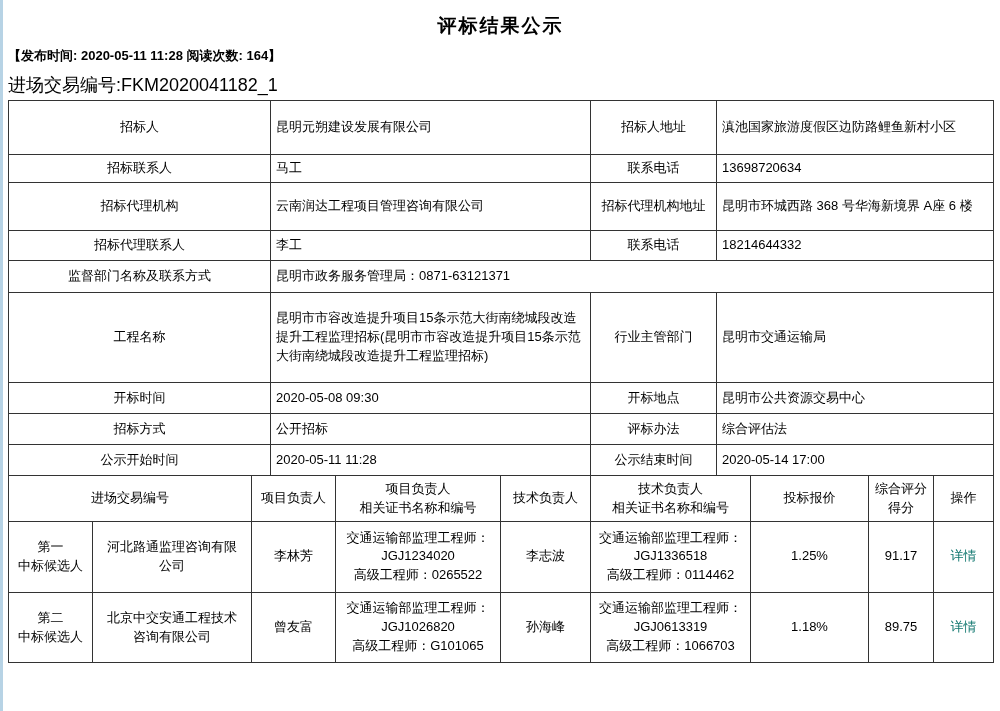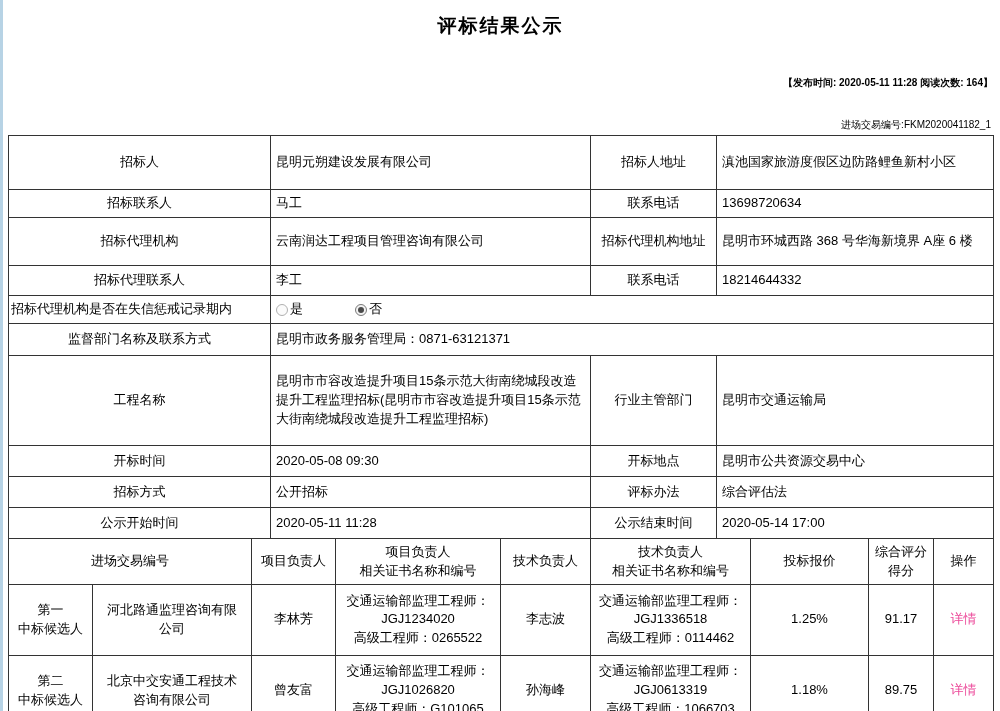--- a/index.html
+++ b/index.html
@@ -8,34 +8,34 @@
     color:#000;
     border-left:3px solid #b7d3e5;
     min-height:711px;
   }
   .page{width:985px;margin-left:5px;}
   .title{
     text-align:center;font-size:19px;font-weight:bold;
     margin:13px 0 0 0;letter-spacing:2px;
   }
   .meta{
-    text-align:right;font-size:10px;font-weight:bold;margin-top:37px;
+    text-align:left;font-size:13px;font-weight:bold;margin-top:8px;
   }
   .txn{
-    text-align:right;font-size:10px;margin:28px 2px 3px 0;
+    text-align:left;font-size:18px;margin:8px 2px 3px 0;
   }
   table{border-collapse:collapse;width:985px;table-layout:fixed;}
   td{border:1px solid #333;font-size:13px;padding:2px 5px;line-height:1.45;overflow:hidden;}
   .lbl{text-align:center;}
   .val{text-align:left;}
   .left{text-align:left;}
   .pre{white-space:pre-line;}
   .cand td{text-align:center;}
   .cand .company{padding:16px 8px;}
-  a.detail{color:#ec4899;text-decoration:none;}
+  a.detail{color:#0f766e;text-decoration:none;}
   .radio-row{display:flex;align-items:center;}
   .radio-opt{display:inline-flex;align-items:center;margin-right:52px;}
   .radio{
     display:inline-block;width:12px;height:12px;border-radius:50%;
     border:1px solid #b0b0b0;background:#fbfbfb;margin-right:2px;
     position:relative;box-sizing:border-box;
   }
   .radio.checked{border-color:#7a7a7a;background:#f2f2f2;}
   .radio.checked::after{
     content:"";position:absolute;left:2px;top:2px;width:6px;height:6px;
@@ -81,35 +81,20 @@
       <td class="val">昆明市环城西路 368 号华海新境界 A座 6 楼</td>
     </tr>
 
     <tr style="height:30px">
       <td class="lbl">招标代理联系人</td>
       <td class="val">李工</td>
       <td class="lbl">联系电话</td>
       <td class="val">18214644332</td>
     </tr>
 
-    <tr style="height:28px">
-      <td class="left" style="padding:2px 2px;">招标代理机构是否在失信惩戒记录期内</td>
-      <td class="val" colspan="3">
-        <div class="radio-row">
-          <span class="radio-opt">
-            <span class="radio"></span>
-            <span>是</span>
-          </span>
-          <span class="radio-opt">
-            <span class="radio checked"></span>
-            <span>否</span>
-          </span>
-        </div>
-      </td>
-    </tr>
 
     <tr style="height:32px">
       <td class="lbl">监督部门名称及联系方式</td>
       <td class="val" colspan="3">昆明市政务服务管理局：0871-63121371</td>
     </tr>
 
     <tr style="height:90px">
       <td class="lbl">工程名称</td>
       <td class="val">昆明市市容改造提升项目15条示范大街南绕城段改造提升工程监理招标(昆明市市容改造提升项目15条示范大街南绕城段改造提升工程监理招标)</td>
       <td class="lbl">行业主管部门</td>

